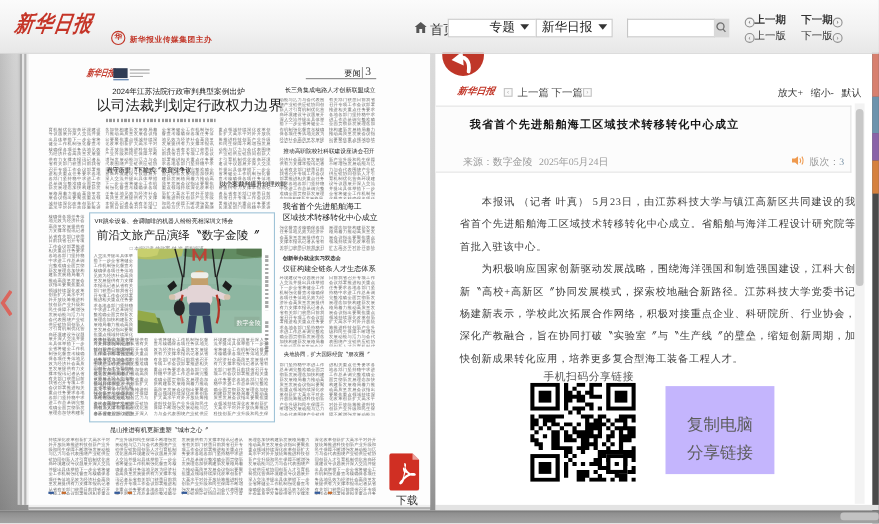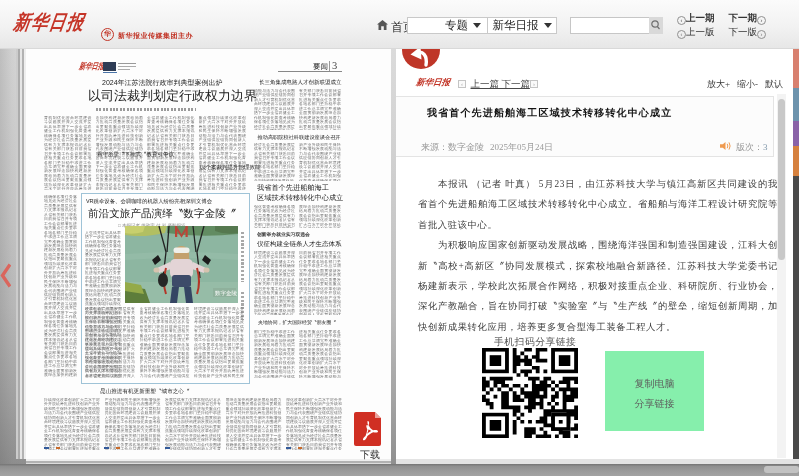--- a/index.html
+++ b/index.html
@@ -55,22 +55,22 @@
 #titlebox{left:396px;top:96px;width:378px;height:61px;background:#fcfcfc;
   border:1px solid #e4e4e4;border-left:none;box-sizing:border-box;}
 #title{left:427px;top:106px;font-family:"Liberation Serif",serif;font-weight:bold;
   font-size:10px;color:#141414;letter-spacing:1.15px;white-space:nowrap;}
 .meta{font-size:9.5px;color:#9a9a9a;font-family:"Liberation Serif",serif;}
 #body{left:418px;top:174px;width:360px;font-family:"Liberation Serif",serif;
   font-size:9.3px;line-height:20.4px;color:#3c3c3c;text-align:justify;letter-spacing:0.62px;}
 #body p{margin:0;text-indent:20px;}
 #qrlbl{left:494px;top:336px;font-size:9.8px;color:#555;font-family:"Liberation Serif",serif;letter-spacing:0.5px;}
 #qr{left:482px;top:348px;}
-#sharebox{left:605px;top:351px;width:99px;height:80px;background:#86efac;
-  font-size:10px;color:#5d5d5d;text-align:center;font-family:"Liberation Serif",serif;}
+#sharebox{left:605px;top:351px;width:99px;height:80px;background:#c4b5fd;
+  font-size:15px;color:#5d5d5d;text-align:center;font-family:"Liberation Serif",serif;}
 #sharebox div{margin-top:6px;}
 #scrolltrack{left:777px;top:94px;width:9px;height:364px;background:#f3f3f3;}
 #scrollthumb{left:778px;top:99px;width:7px;height:161px;background:#c8c8c8;border-radius:4px;}
 
 #rstrip{left:793px;top:0px;width:6px;height:476px;background:#4a4a4a;}
 
 #underbar{left:396px;top:459px;width:403px;height:5px;background:#e3e3e3;z-index:38;}
 #bottombar{left:0;top:464px;width:799px;height:12px;
   background:linear-gradient(180deg,#747474 0%,#8f8f8f 20%,#9b9b9b 60%,#a3a3a3 100%);z-index:40;}
 #hthumb{left:764px;top:466px;width:35px;height:7px;background:#c2c2c2;border-radius:3px;z-index:41;}
@@ -100,21 +100,21 @@
 <div class="abs pager" id="pg1"><span class="pcirc">‹</span>上一期<span style="display:inline-block;width:14px;"></span>下一期<span class="pcirc">›</span></div>
 <div class="abs pager" id="pg2"><span class="pcirc">‹</span>上一版<span style="display:inline-block;width:14px;"></span>下一版<span class="pcirc">›</span></div>
 
 <div class="abs" id="panel"></div>
 <div class="abs" id="redcirc"><svg width="38" height="38" viewBox="0 0 38 38">
       <path d="M13.5 22.5 C 21 18.5 25.5 25 24 34" fill="none" stroke="#fff" stroke-width="3.4" stroke-linecap="round"></path>
       <path d="M18.5 15.5 L8.5 23.5 L19.5 28.5 Z" fill="#fff" stroke="none"></path>
     </svg></div>
 <div class="abs" id="plogo">新华日报</div>
 <div class="abs sqbtn" style="left:458px;top:79.5px;">‹</div>
-<div class="abs ptool" style="left:470.5px;top:77.5px;text-decoration:underline;">上一篇 下一篇</div>
+<div class="abs ptool" style="left:470.5px;top:77.5px;">上一篇 下一篇</div>
 <div class="abs sqbtn" style="left:530px;top:79.5px;">›</div>
 <div class="abs ptool" style="left:707px;top:78px;color:#3a3a3a;font-size:9px;">放大+<span style="display:inline-block;width:7px;"></span>缩小-<span style="display:inline-block;width:7px;"></span>默认</div>
 <div class="abs" id="titlebox"></div>
 <div class="abs" id="title">我省首个先进船舶海工区域技术转移转化中心成立</div>
 <div class="abs meta" style="left:421px;top:141px;font-size:9px;">来源：数字金陵</div>
 <div class="abs meta" style="left:490px;top:141px;font-size:9px;">2025年05月24日</div>
 <svg class="abs" style="left:720px;top:141px;" width="12" height="10" viewBox="0 0 12 10">
     <path d="M0 3.2 L2.8 3.2 L5.5 1 L5.5 9 L2.8 6.8 L0 6.8 Z" fill="#ef9a4f"></path>
     <path d="M7.2 2.8 Q8.5 5 7.2 7.2 M9 1.4 Q11.2 5 9 8.6" fill="none" stroke="#ef9a4f" stroke-width="1"></path>
   </svg>

